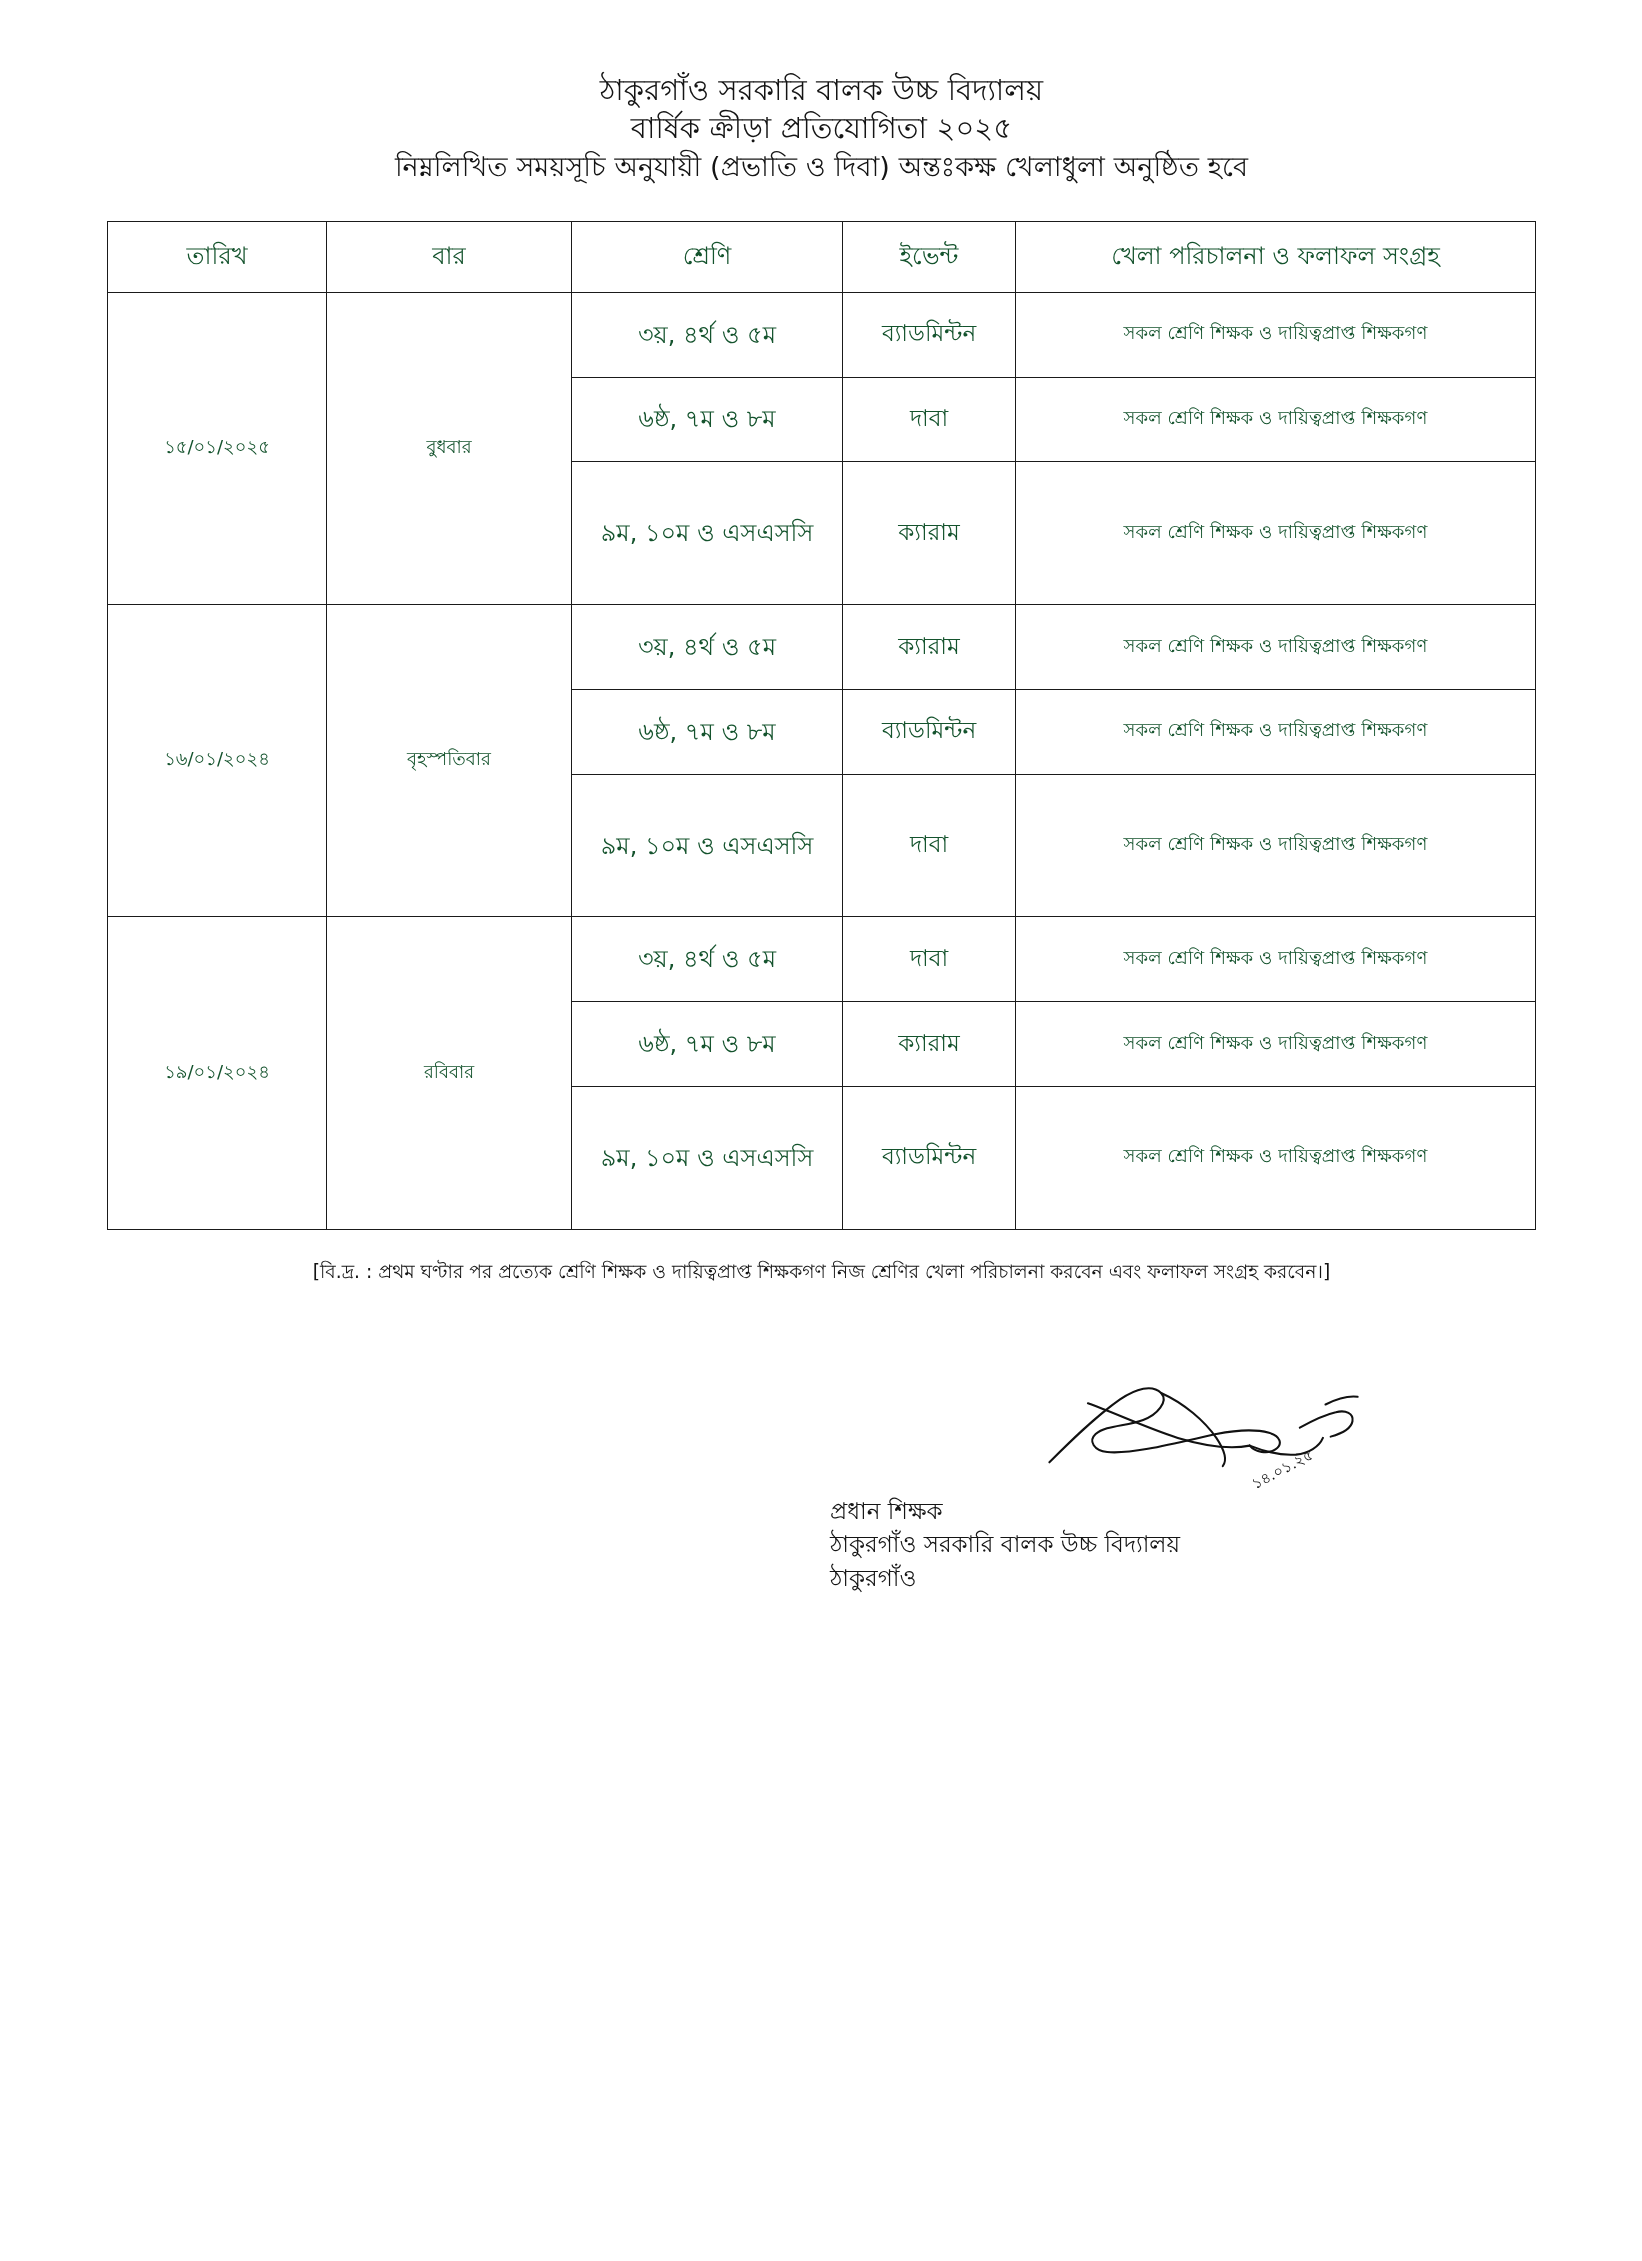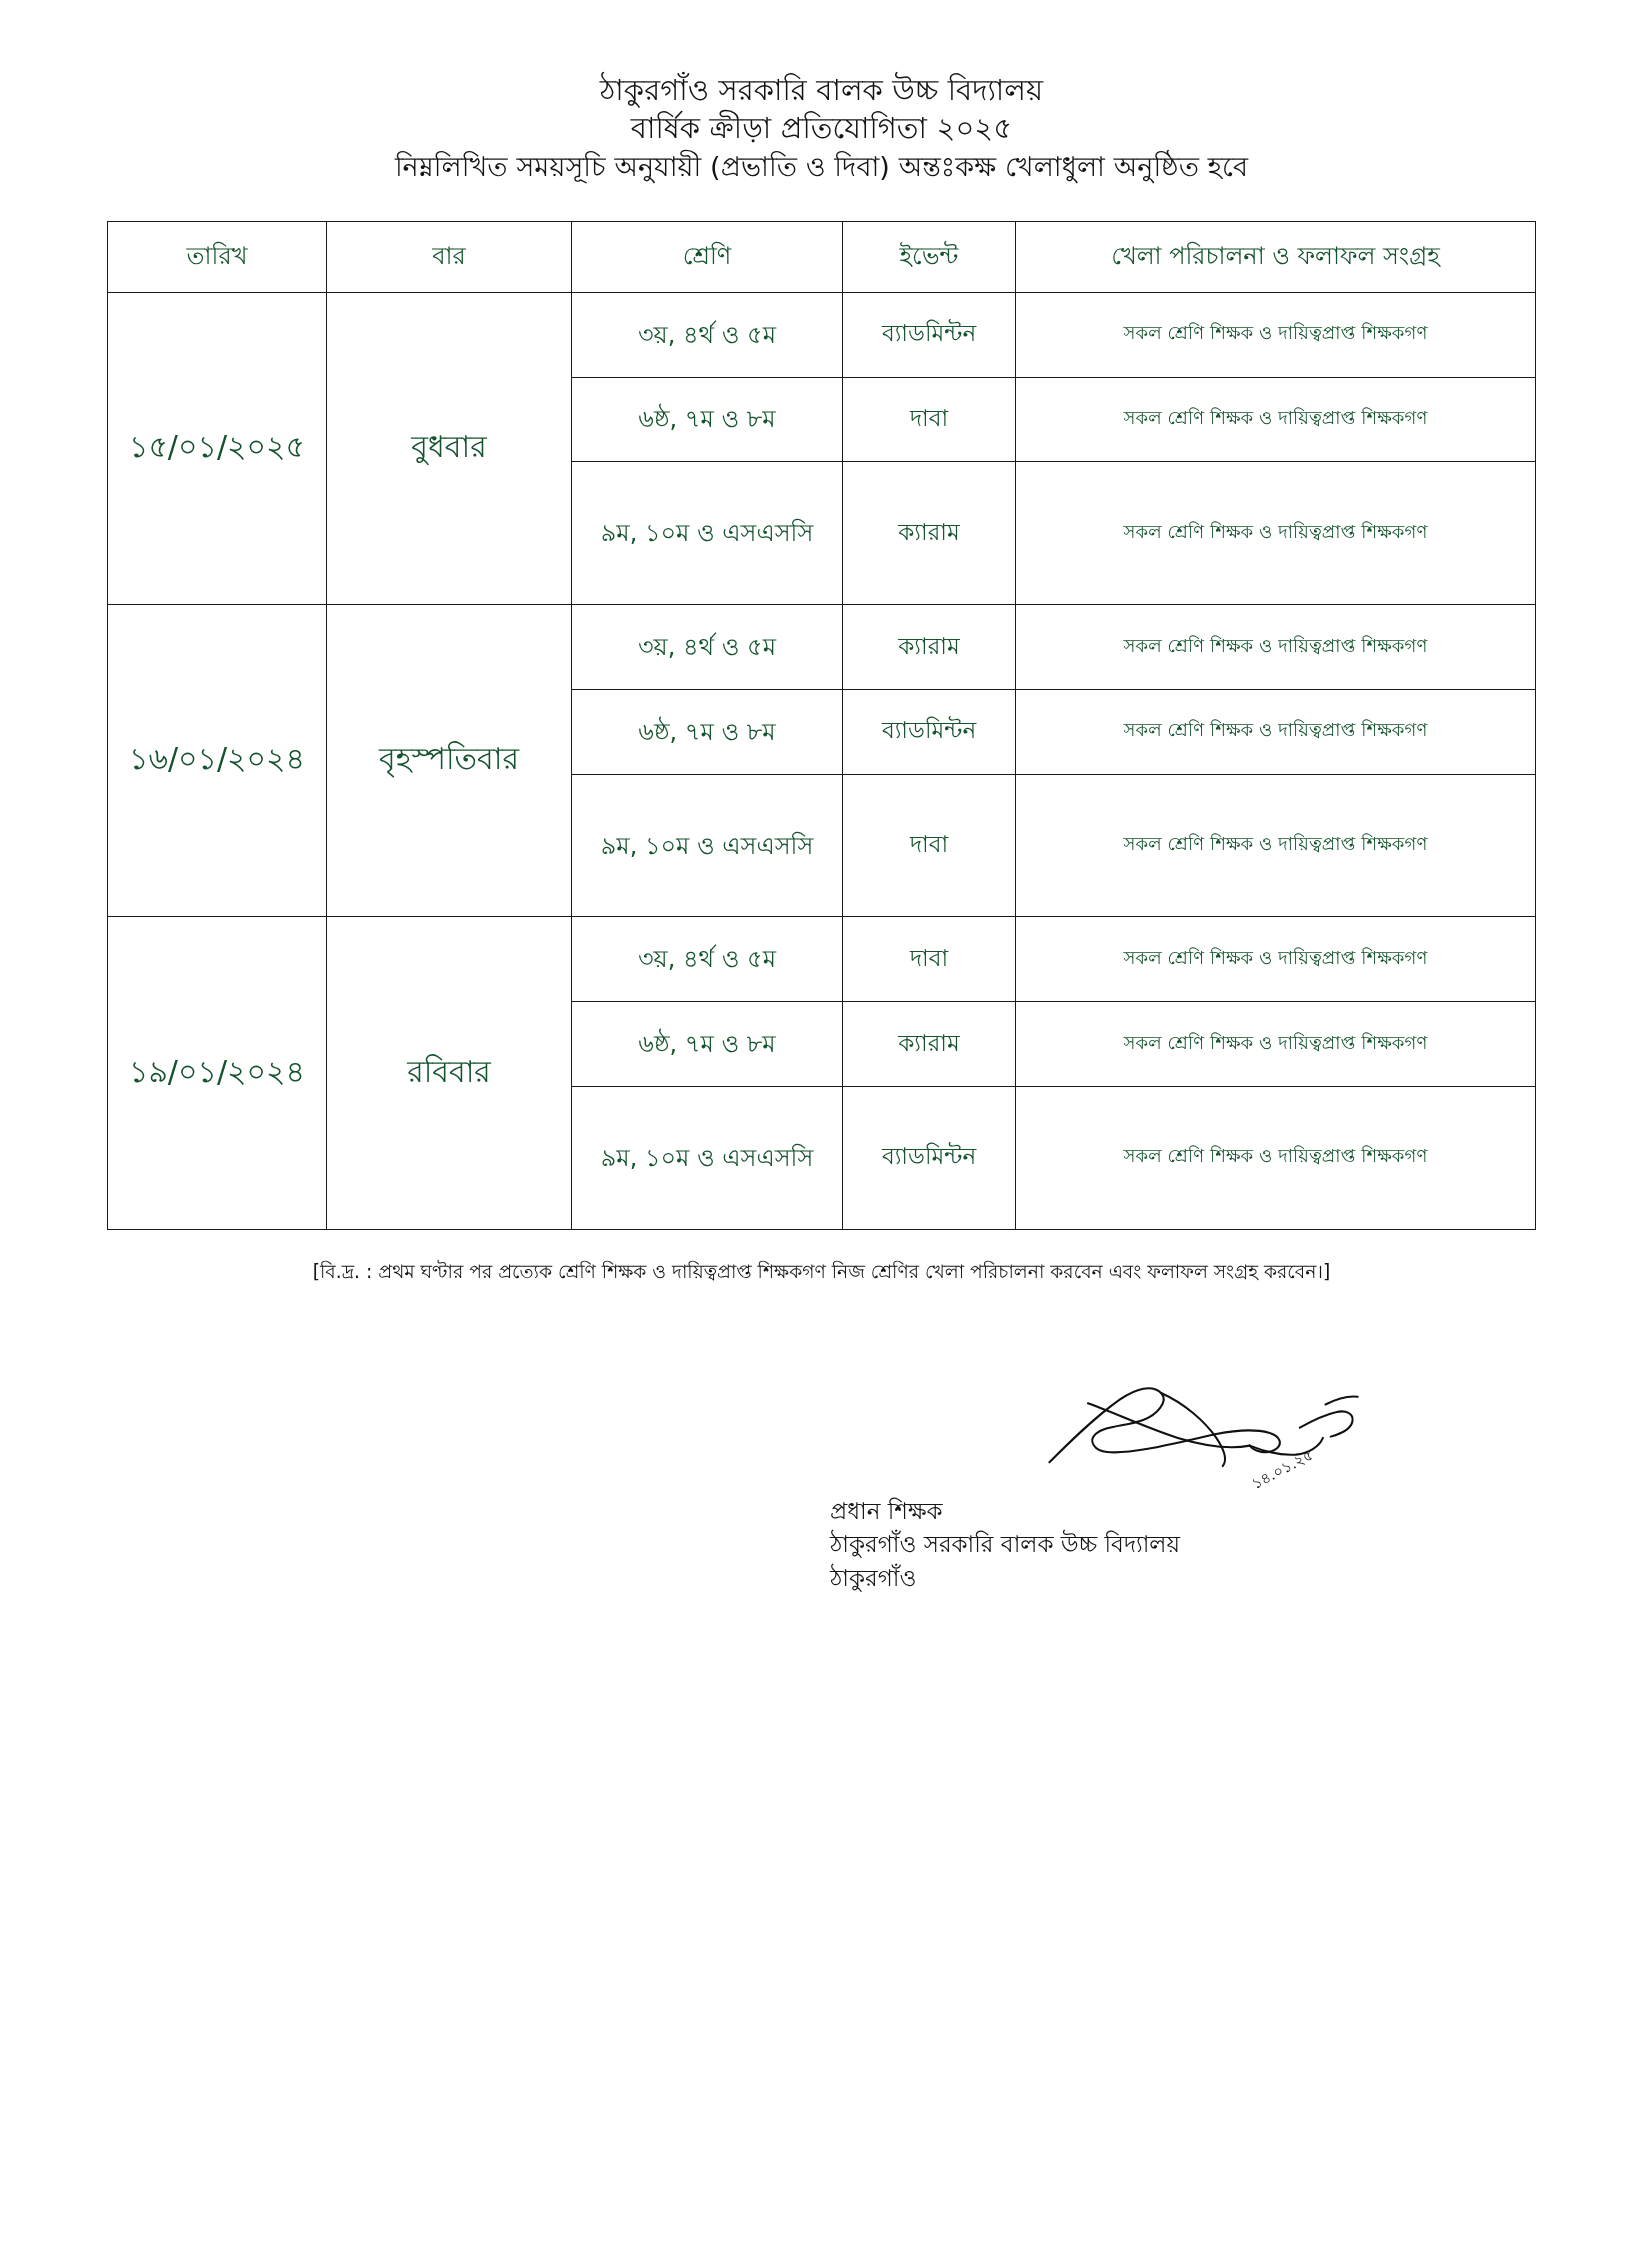--- a/index.html
+++ b/index.html
@@ -70,21 +70,21 @@
     font-weight: 400;
   }
   col.c-date   { width: 219px; }
   col.c-day    { width: 245px; }
   col.c-class  { width: 271px; }
   col.c-event  { width: 173px; }
   col.c-incharge { width: 520px; }
 
   td.date-cell,
   td.day-cell {
-    font-size: 30px;
+    font-size: 18px;
   }
   td.class-cell {
     font-size: 24px;
     line-height: 1.75;
   }
   td.event-cell {
     font-size: 23px;
   }
   td.incharge-cell {
     font-size: 18px;

